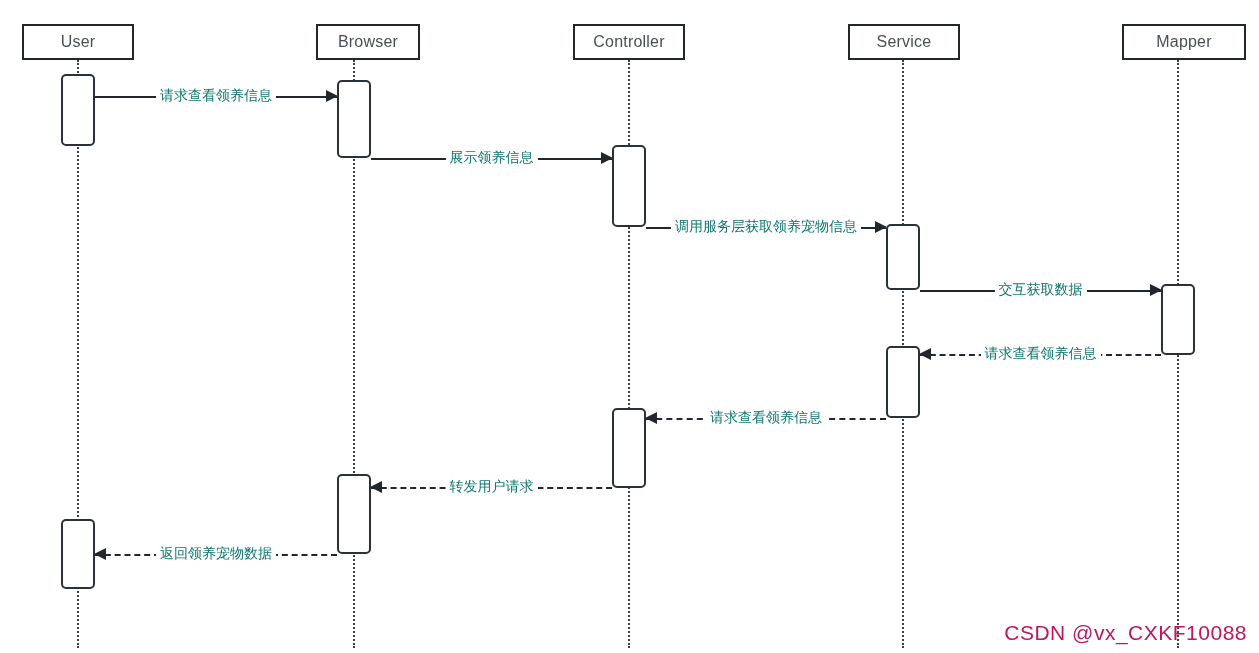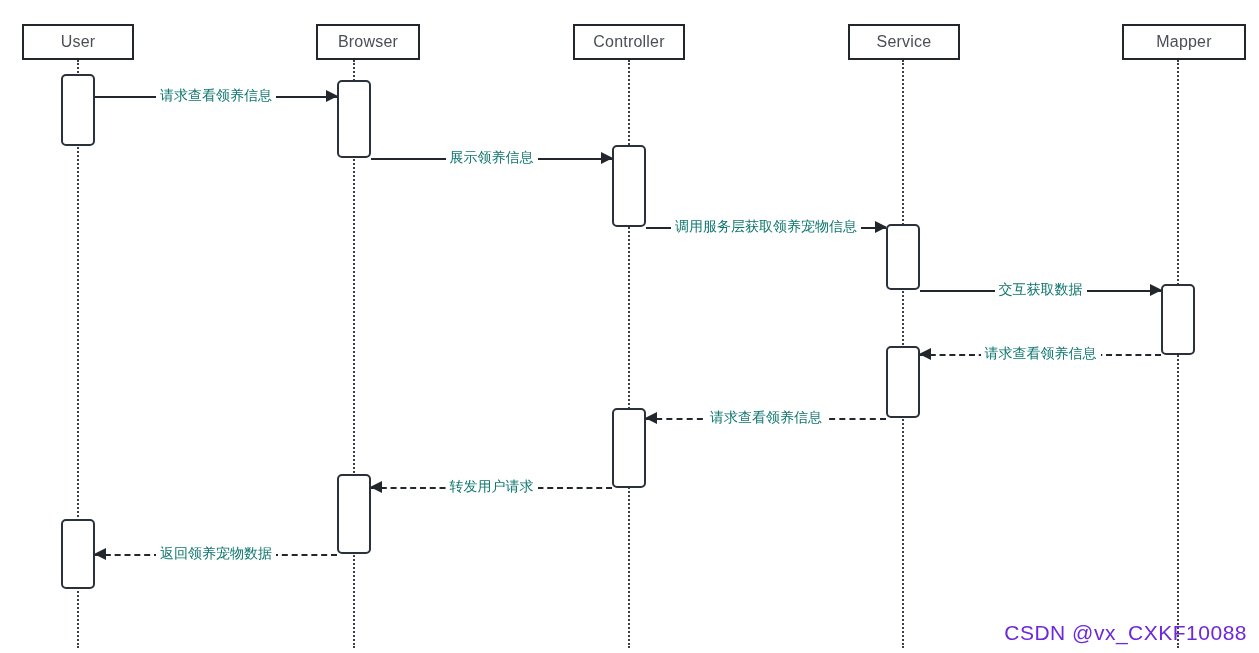--- a/index.html
+++ b/index.html
@@ -101,21 +101,21 @@
     color: #0f766e;
     white-space: nowrap;
   }
 
   
   .watermark {
     position: absolute;
     right: 12px;
     bottom: 8px;
     font-size: 21px;
-    color: #6d28d9;
+    color: #be185d;
     letter-spacing: 0.5px;
     white-space: nowrap;
     user-select: none;
   }
 </style>
 </head>
 <body>
 
 <div id="canvas">
   <div id="lifelines-layer">

